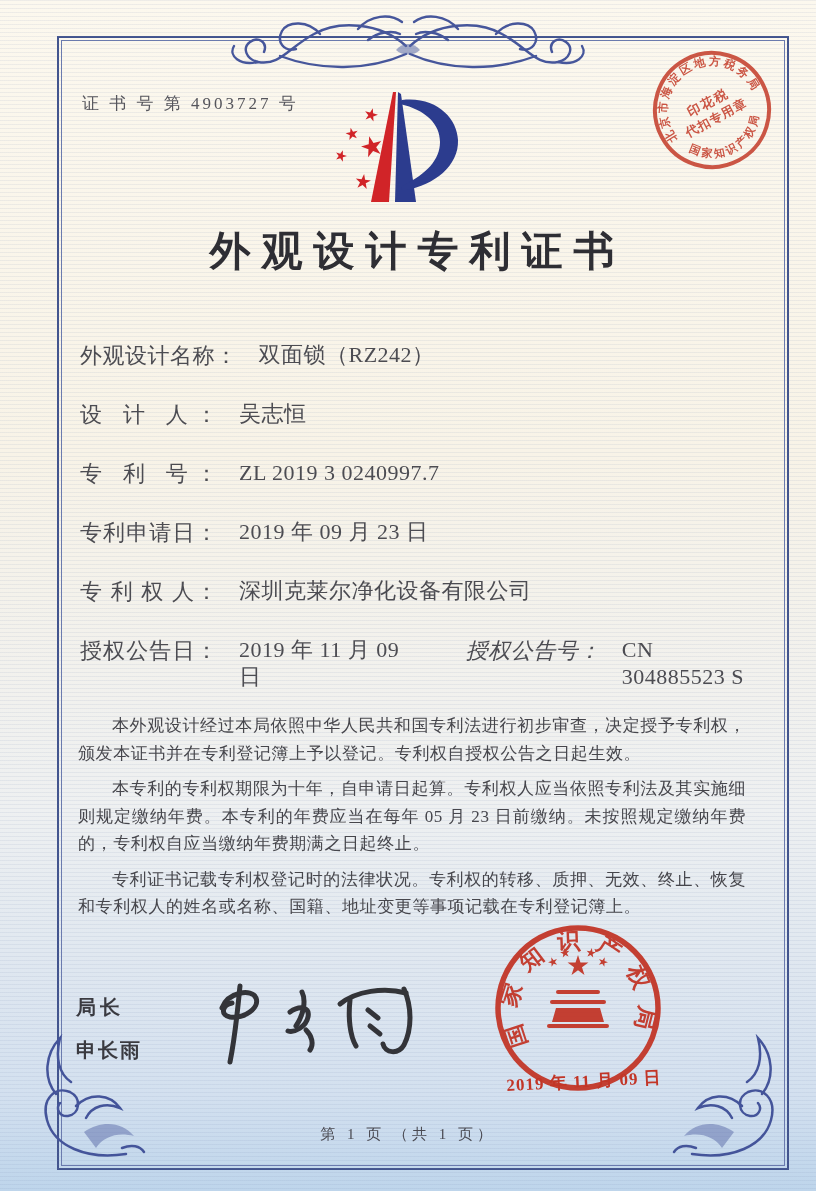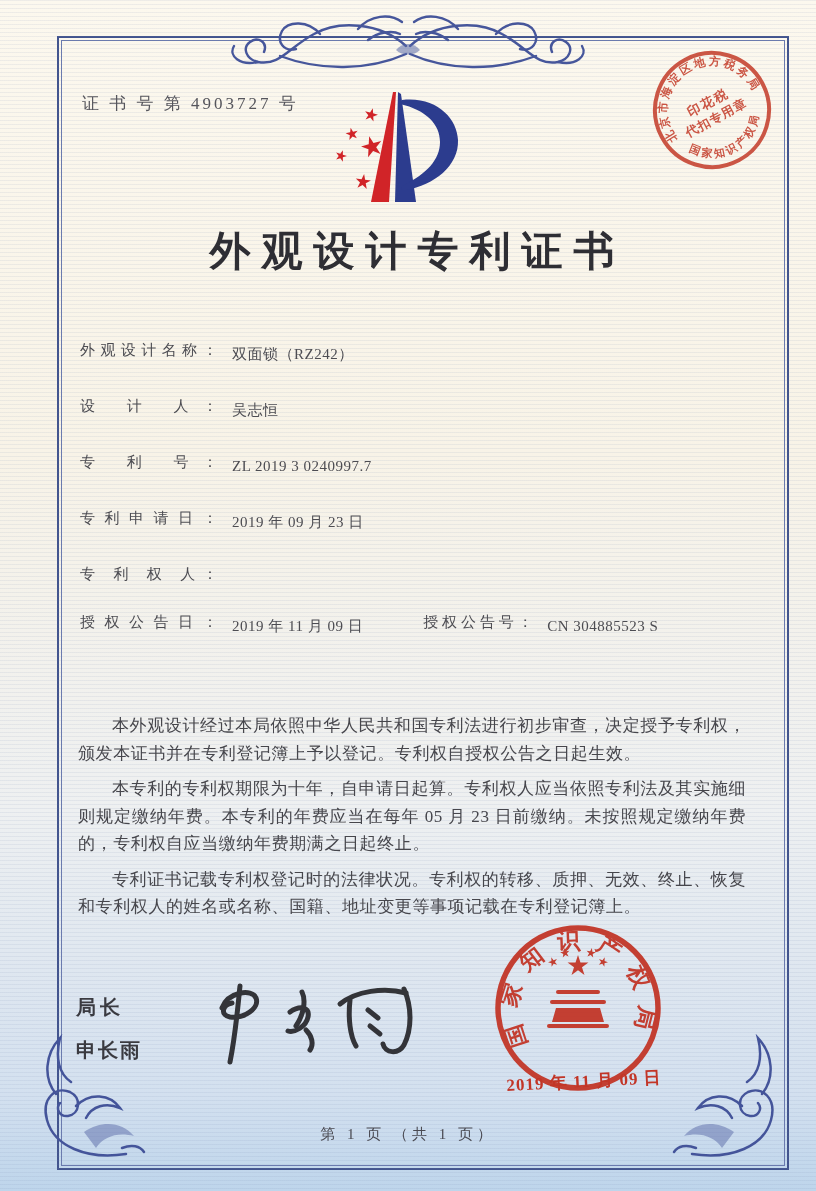--- a/index.html
+++ b/index.html
@@ -22,27 +22,27 @@
   .cert-no {
     position:absolute; left:82px; top:92px;
     font-size:17px; letter-spacing:3px; color:#55555c;
   }
   .title {
     position:absolute; left:8px; right:0; top:224px; text-align:center;
     font-size:41px; font-weight:bold; letter-spacing:11px; text-indent:11px;
     color:#2e2e34;
   }
   .fields { position:absolute; left:80px; top:341px; width:665px; color:#4c4c52; }
-  .frow { display:flex; align-items:flex-start; margin-bottom:29px; font-size:15px; letter-spacing:0.5px; }
+  .frow { display:flex; align-items:flex-start; margin-bottom:29px; font-size:22px; letter-spacing:0.5px; }
   .flabel { flex:0 0 138px; text-align:justify; text-align-last:justify; white-space:nowrap; }
-  .fvalue { margin-left:14px; line-height:27px;text-align:right; }
+  .fvalue { margin-left:21px; line-height:27px; }
   .addr .fvalue { width:490px; }
   .tworow { display:flex; }
   .tworow .pair2 { margin-left:60px; display:flex; }
-  .tworow .pair2 .flabel { flex:0 0 110px; }
+  .tworow .pair2 .flabel { flex:0 0 110px;font-style:italic; }
 
   .paras { position:absolute; left:78px; top:704px; width:668px; }
   .paras p {
     margin:8px 0 5px 0; text-indent:2em; font-size:17px; line-height:27.5px;
     letter-spacing:0.6px; color:#46464c; text-align:justify;
   }
 
   .sig-block { position:absolute; left:76px; top:994px; color:#3a3a40; }
   .sig-title { font-size:20px; font-weight:bold; letter-spacing:4px; }
   .sig-name  { font-size:20px; font-weight:bold; letter-spacing:2px; margin-top:16px;text-align:right; }
@@ -156,20 +156,21 @@
     <div class="frow">
       <span class="flabel">专 利 号：</span>
       <span class="fvalue">ZL 2019 3 0240997.7</span>
     </div>
     <div class="frow">
       <span class="flabel">专利申请日：</span>
       <span class="fvalue">2019 年 09 月 23 日</span>
     </div>
     <div class="frow">
       <span class="flabel">专 利 权 人：</span>
+      <span class="fvalue">深圳克莱尔净化设备有限公司</span>
     </div>
     <div class="frow tworow">
       <span class="flabel">授权公告日：</span>
       <span class="fvalue">2019 年 11 月 09 日</span>
       <span class="pair2">
         <span class="flabel">授权公告号：</span>
         <span class="fvalue">CN 304885523 S</span>
       </span>
     </div>
   </div>

